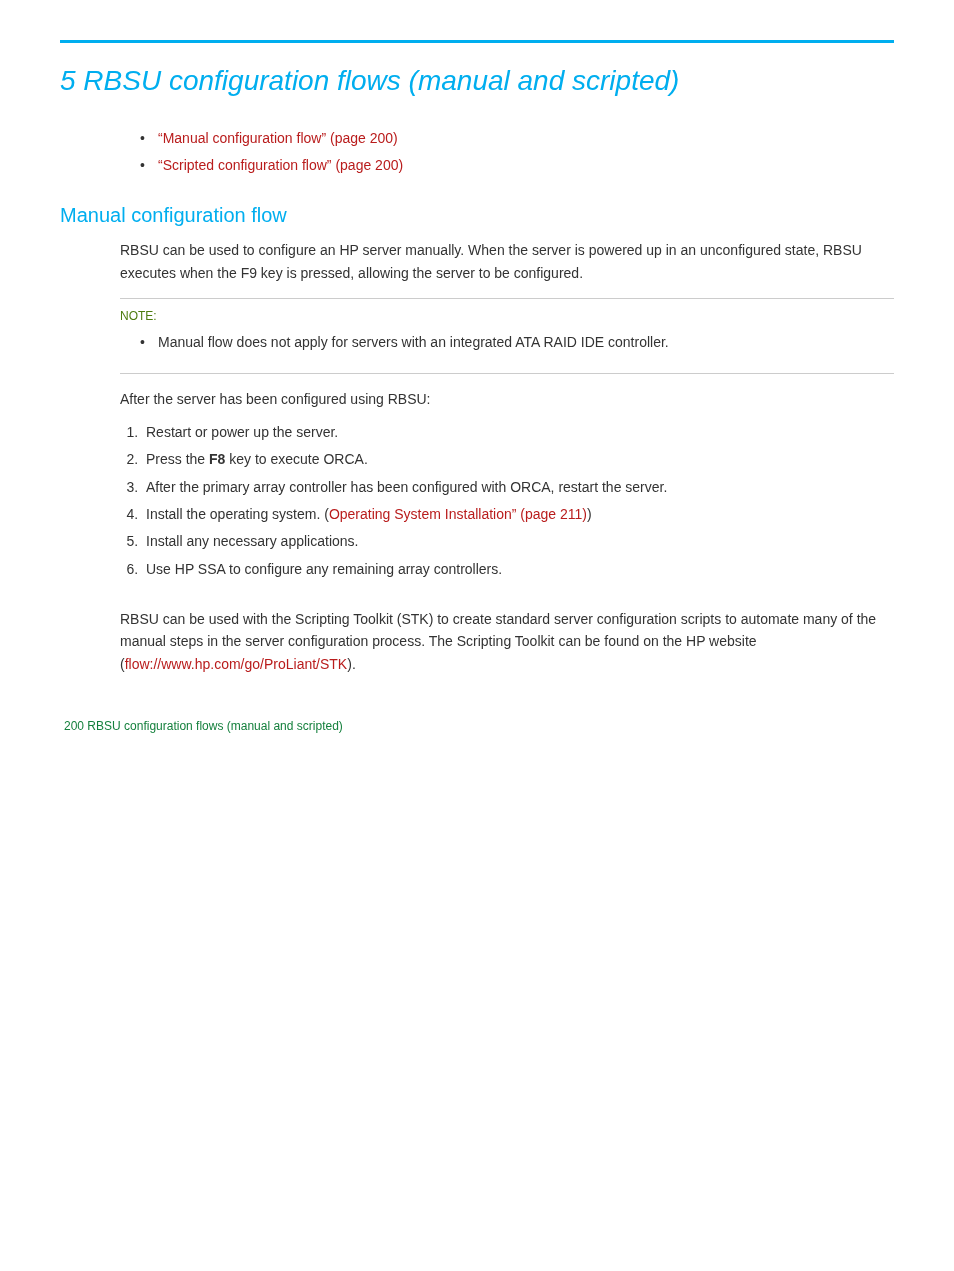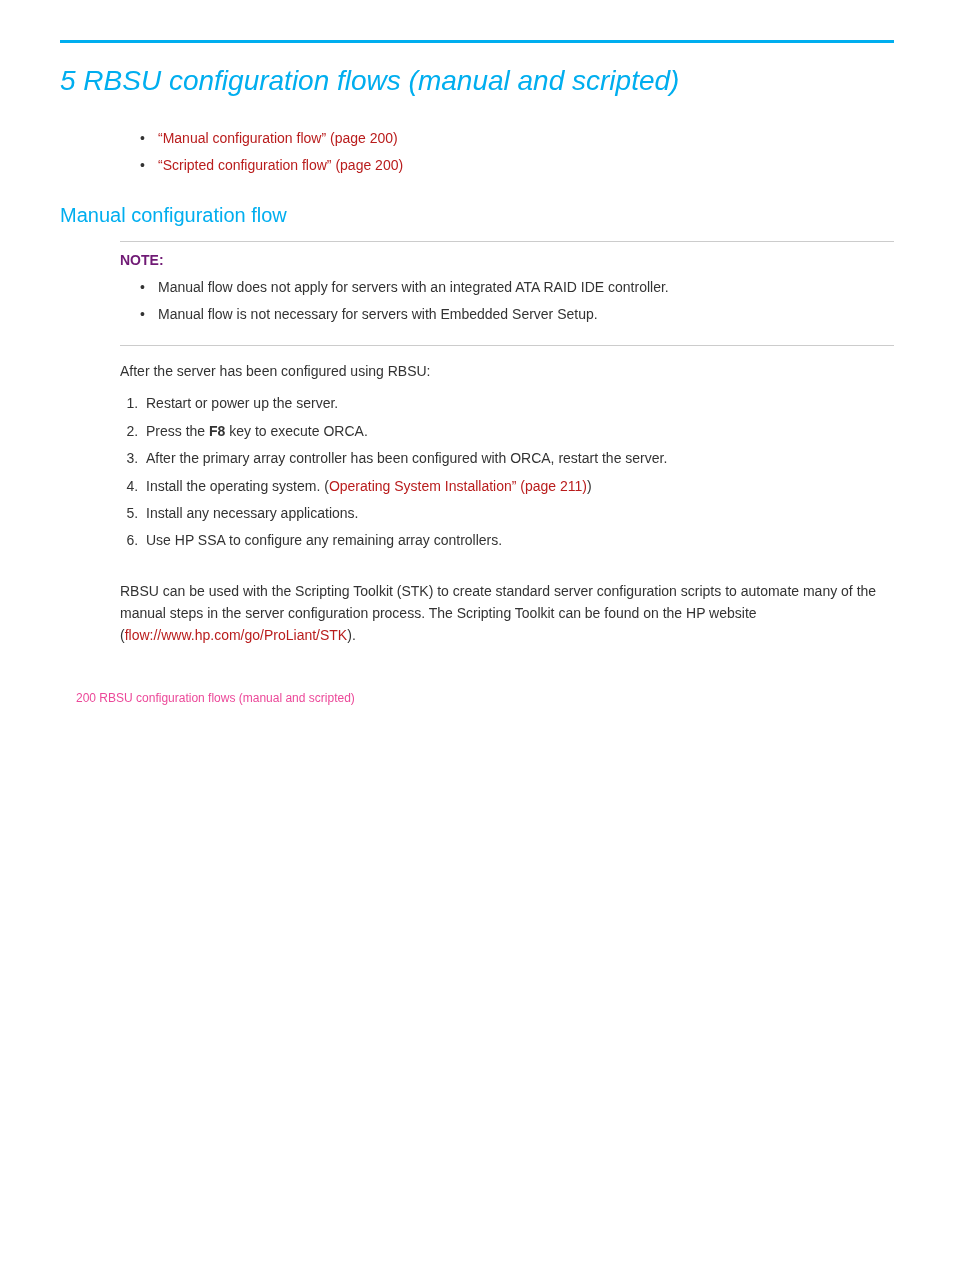--- a/index.html
+++ b/index.html
@@ -67,39 +67,39 @@
       color: #b91c1c;
       text-decoration: none;
     }
     .note-box {
       border-top: 1px solid #ccc;
       border-bottom: 1px solid #ccc;
       padding: 10px 0;
       margin: 14px 0;
     }
     .note-label {
-      color: #701a75;
-      font-weight: bold;
-      font-size: 14px;
+      color: #4d7c0f;
+      font-weight: normal;
+      font-size: 12px;
       margin-bottom: 6px;
     }
     ol.numbered-list {
       margin: 10px 0 14px 22px;
     }
     ol.numbered-list li {
       margin-bottom: 5px;
       line-height: 1.6;
       padding-left: 4px;
     }
     .page-footer {
       position: absolute;
       bottom: 30px;
-      left: 76px;
+      left: 64px;
       font-size: 12px;
-      color: #ec4899;
+      color: #15803d;
     }
     strong {
       font-weight: bold;
     }
   </style>
 </head>
 <body>
 
 <div class="page">
   <div class="top-border"></div>
@@ -115,26 +115,26 @@
         <li>
           <a class="link" href="#">“Scripted configuration flow” (page 200)</a>
         </li>
       </ul>
     </div>
   </div>
 
   <div class="section">
     <h2 class="section-title">Manual configuration flow</h2>
     <div class="section-body">
+      <p>RBSU can be used to configure an HP server manually. When the server is powered up in an unconfigured state, RBSU executes when the F9 key is pressed, allowing the server to be configured.</p>
 
       <div class="note-box">
         <div class="note-label">NOTE:</div>
         <ul class="bullet-list">
           <li>Manual flow does not apply for servers with an integrated ATA RAID IDE controller.</li>
-          <li>Manual flow is not necessary for servers with Embedded Server Setup.</li>
         </ul>
       </div>
 
       <p>After the server has been configured using RBSU:</p>
 
       <ol class="numbered-list">
         <li>
           <span>Restart or power up the server.</span>
         </li>
         <li>

